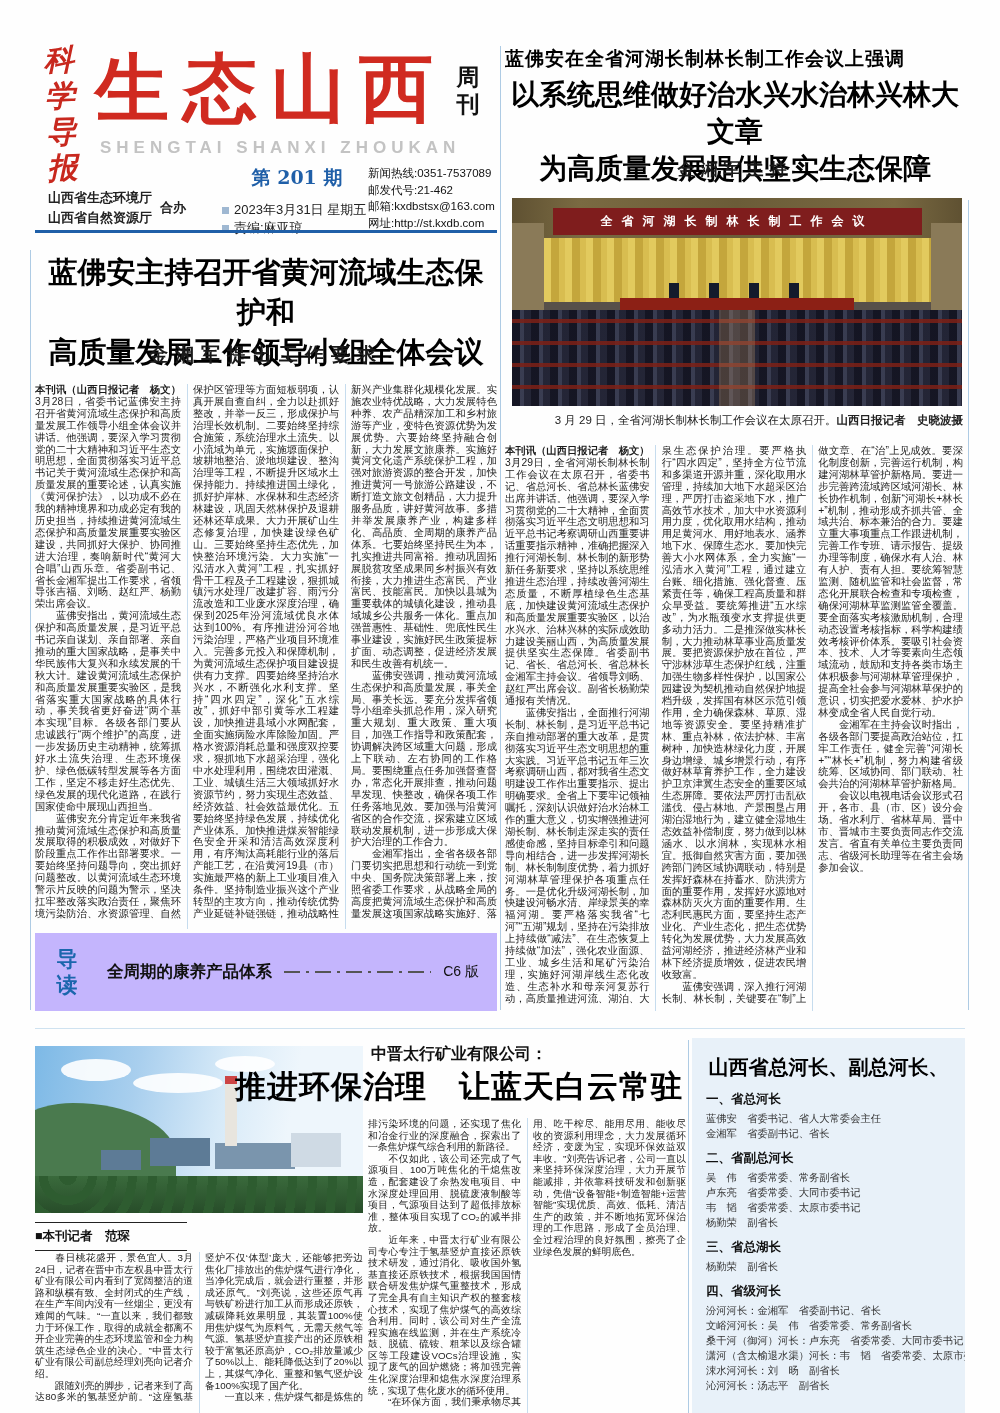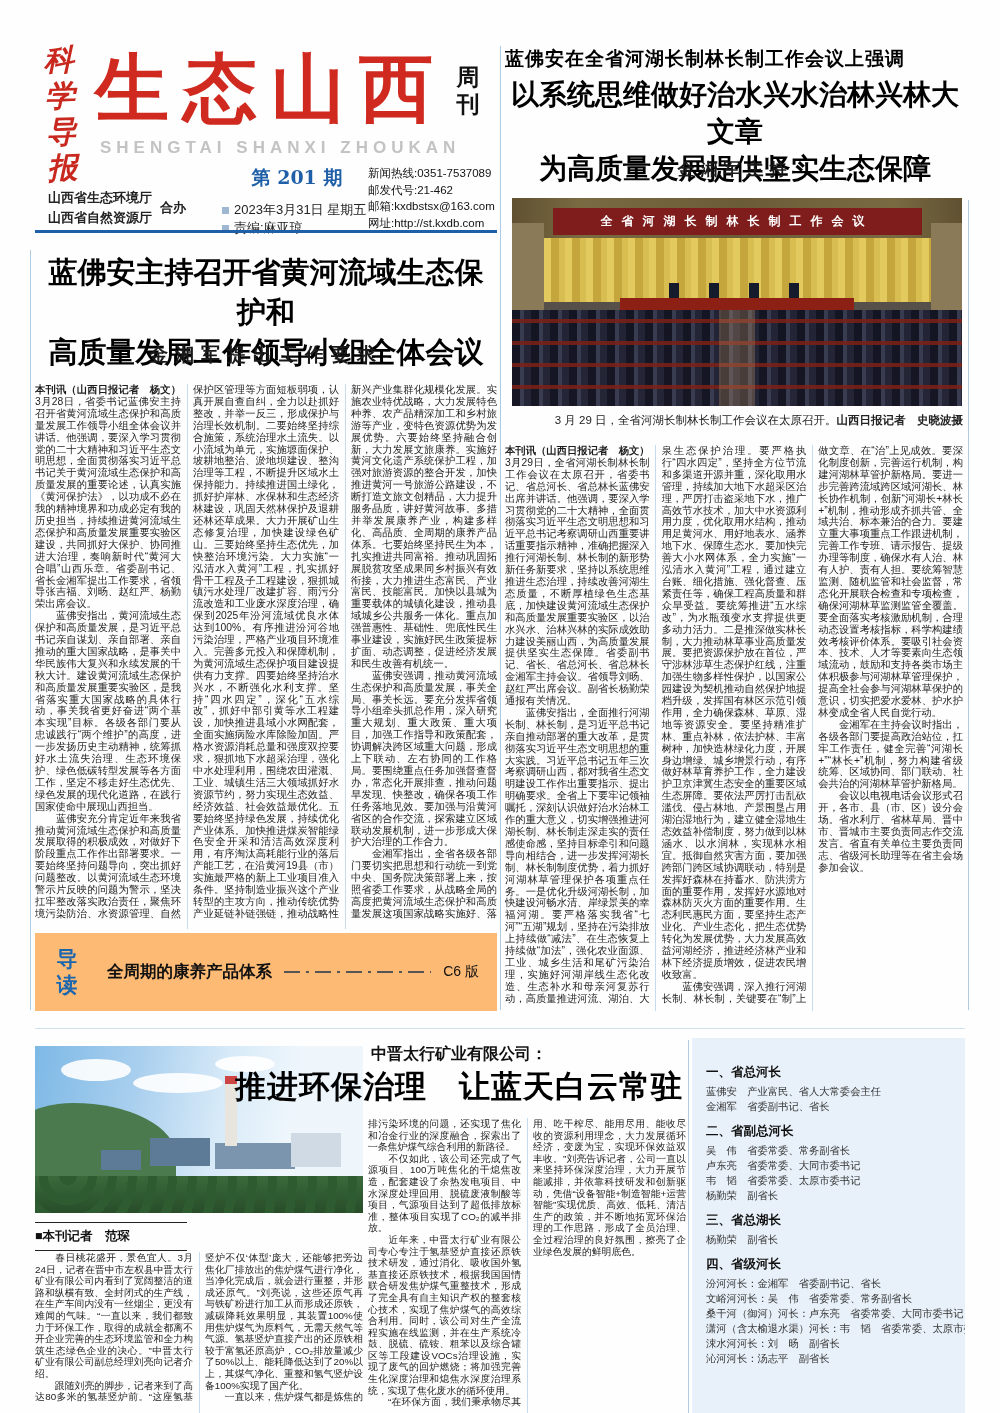--- a/index.html
+++ b/index.html
@@ -66,21 +66,21 @@
   .cols3{column-count:3;column-gap:12px;column-rule:1px solid #c6dcee;column-fill:auto;}
   .cols2{column-count:2;column-gap:12px;column-rule:1px solid #c6dcee;column-fill:auto;}
   .r-body{left:505px;top:445px;width:458px;height:566px;font-size:10.3px;line-height:11.9px;}
   .l-body{left:35px;top:384px;width:462px;height:545px;font-size:10.3px;line-height:11.9px;}
   
   .l-head{left:35px;top:252px;width:462px;text-align:center;font-weight:bold;
     font-size:29px;line-height:40px;color:#000;}
   .l-deck{left:35px;top:342px;width:462px;text-align:center;font-weight:bold;
     font-family:"DejaVu Serif","Liberation Serif",serif;font-size:19px;letter-spacing:7px;}
   
-  .guide{left:35px;top:933px;width:462px;height:78px;background:#fdba74;
+  .guide{left:35px;top:933px;width:462px;height:78px;background:#c4b5fd;
     display:flex;align-items:center;padding:0 18px;box-sizing:border-box;}
   .guide-label{color:#1b66ad;font-weight:bold;font-size:21px;line-height:26px;
     width:28px;text-align:center;margin-right:26px;}
   .guide-items{flex:1;}
   .guide-row{display:flex;align-items:center;margin:5px 0;}
   .guide-title{font-weight:bold;font-size:16.5px;color:#111;white-space:nowrap;}
   .leader{flex:1;margin:0 12px;height:2px;align-self:center;
     background:repeating-linear-gradient(90deg,#555 0 16px,transparent 16px 22px,#555 22px 25px,transparent 25px 31px);}
   .guide-page{font-size:14px;color:#111;white-space:nowrap;}
   
@@ -217,24 +217,25 @@
 　　一直以来，焦炉煤气都是炼焦的副产品，其中氢气含量达到了50%-60%，相较于焦炉煤气制甲醇、LNG等精细化工项目，该项目不仅解决了焦炉煤气直</div>
 <div class="abs flow cols2 b-body-b">排污染环境的问题，还实现了焦化和冶金行业的深度融合，探索出了一条焦炉煤气综合利用的新路径。
 　　不仅如此，该公司还完成了气源项目、100万吨焦化的干熄焦改造，配套建设了余热发电项目、中水深度处理回用、脱硫废液制酸等项目，气源项目达到了超低排放标准，整体项目实现了CO₂的减半排放。
 　　近年来，中晋太行矿业有限公司专心专注于氢基竖炉直接还原铁技术研发，通过消化、吸收国外氢基直接还原铁技术，根据我国国情联合研发焦炉煤气重整技术，形成了完全具有自主知识产权的整套核心技术，实现了焦炉煤气的高效综合利用。同时，该公司对生产全流程实施在线监测，并在生产系统冷鼓、脱硫、硫铵、粗苯以及综合罐区等工段建设VOCs治理设施，实现了废气的回炉燃烧；将加强完善生化深度治理和熄焦水深度治理系统，实现了焦化废水的循环使用。
 　　“在环保方面，我们秉承物尽其用、吃干榨尽、能用尽用、能收尽收的资源利用理念，大力发展循环经济，变废为宝，实现环保效益双丰收。”刘亮告诉记者，公司一直以来坚持环保深度治理，大力开展节能减排，并依靠科技研发和创新驱动，凭借“设备智能+制造智能+运营智能”实现优质、高效、低耗、清洁生产的政策，并不断地拓宽环保治理的工作思路，形成了全员治理、全过程治理的良好氛围，擦亮了企业绿色发展的鲜明底色。</div>
 
 <div class="abs vsep" style="left:688px;top:1040px;height:373px;"></div>
 
 <div class="abs announce">
   <div class="an-title">
+    <div>山西省总河长、副总河长、</div>
   </div>
   <div class="an-sec">
     <div class="an-h">一、省总河长</div>
-    <div class="an-e">蓝佛安　产业富民、省人大常委会主任</div>
+    <div class="an-e">蓝佛安　省委书记、省人大常委会主任</div>
     <div class="an-e">金湘军　省委副书记、省长</div>
   </div>
   <div class="an-sec">
     <div class="an-h">二、省副总河长</div>
     <div class="an-e">吴　伟　省委常委、常务副省长</div>
     <div class="an-e">卢东亮　省委常委、大同市委书记</div>
     <div class="an-e">韦　韬　省委常委、太原市委书记</div>
     <div class="an-e">杨勤荣　副省长</div>
   </div>
   <div class="an-sec">

